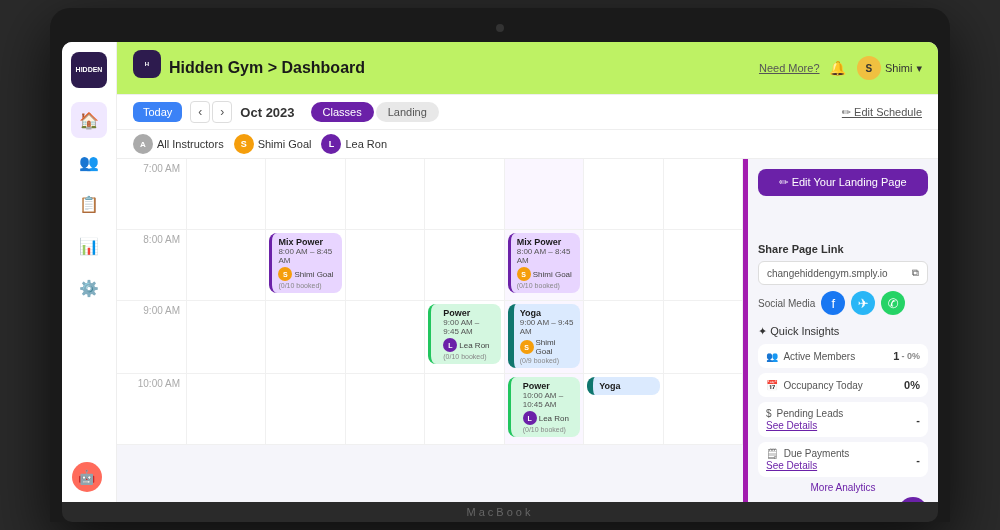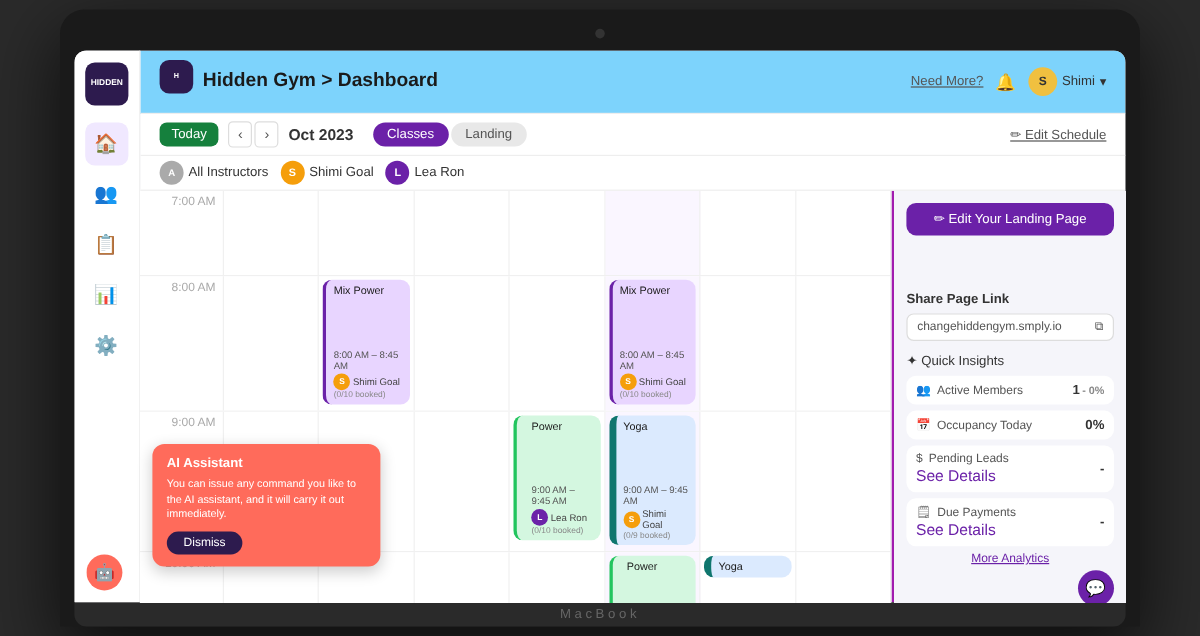--- a/index.html
+++ b/index.html
@@ -83,21 +83,21 @@
       background: #f0e8ff;
       color: #6b21a8;
     }
     .main-content {
       flex: 1;
       display: flex;
       flex-direction: column;
       overflow: hidden;
     }
     .top-bar {
-      background: #7dd3fc;
+      background: #bef264;
       padding: 8px 16px;
       display: flex;
       align-items: center;
       justify-content: space-between;
       border-bottom: 1px solid #eee;
       flex-shrink: 0;
     }
     .top-bar-left {
       display: flex;
       align-items: center;
@@ -147,21 +147,21 @@
     .calendar-toolbar {
       background: #fff;
       padding: 6px 16px;
       display: flex;
       align-items: center;
       gap: 8px;
       border-bottom: 1px solid #eee;
       flex-shrink: 0;
     }
     .today-btn {
-      background: #15803d;
+      background: #3b82f6;
       color: #fff;
       border: none;
       border-radius: 6px;
       padding: 4px 10px;
       font-size: 11px;
       cursor: pointer;
     }
     .nav-arrows {
       display: flex; gap: 2px;
     }
@@ -300,28 +300,27 @@
     .event-card.green {
       background: #d4f7e0;
       border-left: 3px solid #22c55e;
       padding-left: 12px;
     }
     .event-card.blue {
       background: #dbeafe;
       border-left: 6px solid #0f766e;
     }
     .event-title {
-      font-weight: 400;
+      font-weight: 700;
       color: #1a1a1a;
       font-size: 9px;
     }
     .event-time {
       color: #555;
       font-size: 8px;
-      margin-top: 44px;
     }
     .event-instructor {
       display: flex; align-items: center; gap: 2px;
       margin-top: 2px;
       font-size: 8px; color: #444;
     }
     .mini-avatar {
       width: 14px; height: 14px;
       border-radius: 50%;
       font-size: 7px;
@@ -332,21 +331,21 @@
       font-size: 7px; color: #888; margin-top: 1px;
     }
 
     
     .right-panel {
       width: 195px;
       background: #f5f5fa;
       padding: 10px;
       overflow-y: auto;
       flex-shrink: 0;
-      border-left: 2px solid #a21caf;
+      border-left: 5px solid #a21caf;
     }
     .landing-btn {
       width: 100%;
       background: #6b21a8;
       color: #fff;
       border: none;
       border-radius: 8px;
       padding: 7px 10px;
       font-size: 11px;
       cursor: pointer;
@@ -398,26 +397,25 @@
       font-size: 10px;
     }
     .insight-left {
       display: flex; align-items: center; gap: 5px; color: #555;
     }
     .insight-value {
       font-size: 11px; font-weight: 600; color: #333;
       display: flex; align-items: center; gap: 2px;
     }
     .insight-link {
-      color: #6b21a8; font-size: 13px; cursor: pointer;
+      color: #6b21a8; text-decoration: underline; font-size: 10px; cursor: pointer;
     }
     .more-analytics {
       text-align: center;
       font-size: 10px; color: #6b21a8;
-      text-decoration: underline;
       cursor: pointer;
       margin-top: 4px;
     }
     .chat-bubble {
       width: 30px; height: 30px;
       background: #6b21a8;
       border-radius: 50%;
       display: flex; align-items: center; justify-content: center;
       font-size: 14px; color: #fff;
       margin-left: auto;
@@ -650,20 +648,28 @@
 
           <div class="right-panel">
             <button class="landing-btn">✏ Edit Your Landing Page</button>
 
             <div class="share-section">
               <div class="section-title">Share Page Link</div>
               <div class="share-link-box">
                 <span>changehiddengym.smply.io</span>
                 <span style="cursor:pointer;">⧉</span>
               </div>
+              <div style="display:flex; align-items:center; gap:6px; font-size:10px; color:#555;">
+                <span>Social Media</span>
+                <div class="social-icons">
+                  <div class="social-icon fb">f</div>
+                  <div class="social-icon tg">✈</div>
+                  <div class="social-icon wa">✆</div>
+                </div>
+              </div>
             </div>
 
             <div class="insights-section">
               <div class="insights-title">
                 <span>✦ Quick Insights</span>
               </div>
 
               <div class="insight-card">
                 <div class="insight-left">
                   <span>👥</span>
@@ -712,24 +718,19 @@
               </div>
 
               <div class="more-analytics">More Analytics</div>
               <div class="chat-bubble">💬</div>
             </div>
           </div>
         </div>
       </div>
     </div>
 
-    <div class="ai-assistant-popup">
-      <div class="ai-title">AI Assistant</div>
-      <div class="ai-text">You can issue any command you like to the AI assistant, and it will carry it out immediately.</div>
-      <button class="ai-dismiss">Dismiss</button>
-    </div>
     <div class="ai-icon-btn">🤖</div>
 
   </div>
   <div class="laptop-base">
     <span class="laptop-base-text">MacBook</span>
   </div>
 </div>
 
 </body></html>

